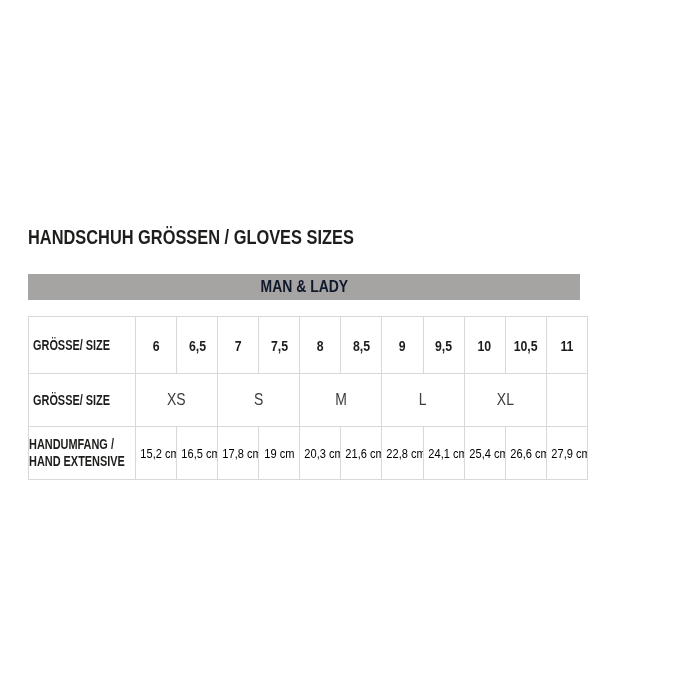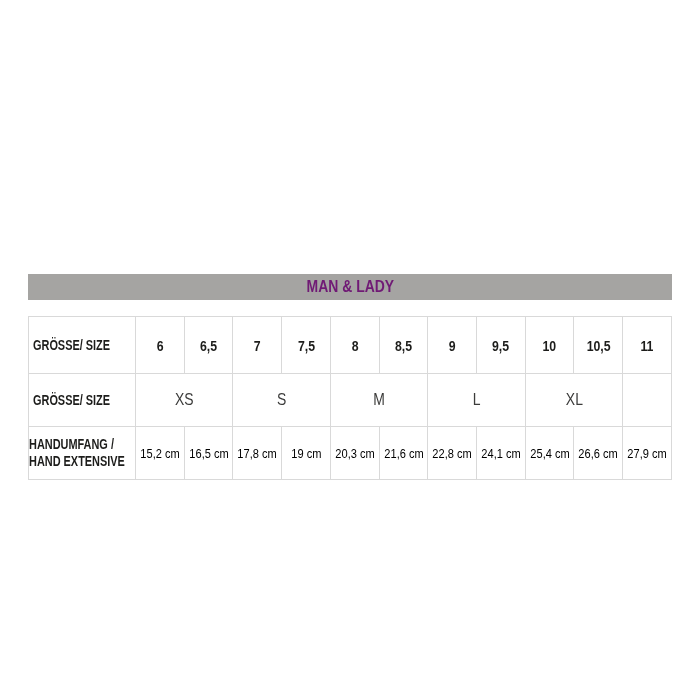--- a/index.html
+++ b/index.html
@@ -37,32 +37,32 @@
     transform-origin: center center;
     white-space: nowrap;
   }
   .chart-wrap {
     position: absolute;
     left: 28px;
     top: 274px;
     width: 644px;
   }
   .band-header {
-    width: 644px;
+    width: 552px;
     height: 26px;
     background: #a5a4a2;
-    color: #701a75;
+    color: #0f172a;
     font-weight: bold;
     font-size: 17px;
     text-align: center;
     line-height: 26px;
     margin-bottom: 1px;
   }
   table.size-table {
-    width: 644px;
+    width: 560px;
     border-collapse: collapse;
     table-layout: fixed;
     margin-top: 16px;
   }
   table.size-table td {
     border: 1px solid #d9d9d9;
     text-align: center;
     vertical-align: middle;
     padding: 0;
     overflow: hidden;
@@ -94,20 +94,23 @@
     color: #000000;
     font-size: 13.5px;
   }
   .label-line { display: block; }
 </style>
 </head>
 <body>
 
 <div class="canvas">
 
+  <div class="page-title">
+    <span class="cond">HANDSCHUH GRÖSSEN / GLOVES SIZES</span>
+  </div>
 
   <div class="chart-wrap">
 
     <div class="band-header">
       <span class="cond-c">MAN &amp; LADY</span>
     </div>
 
     <table class="size-table">
       <colgroup>
         <col class="label-col">

